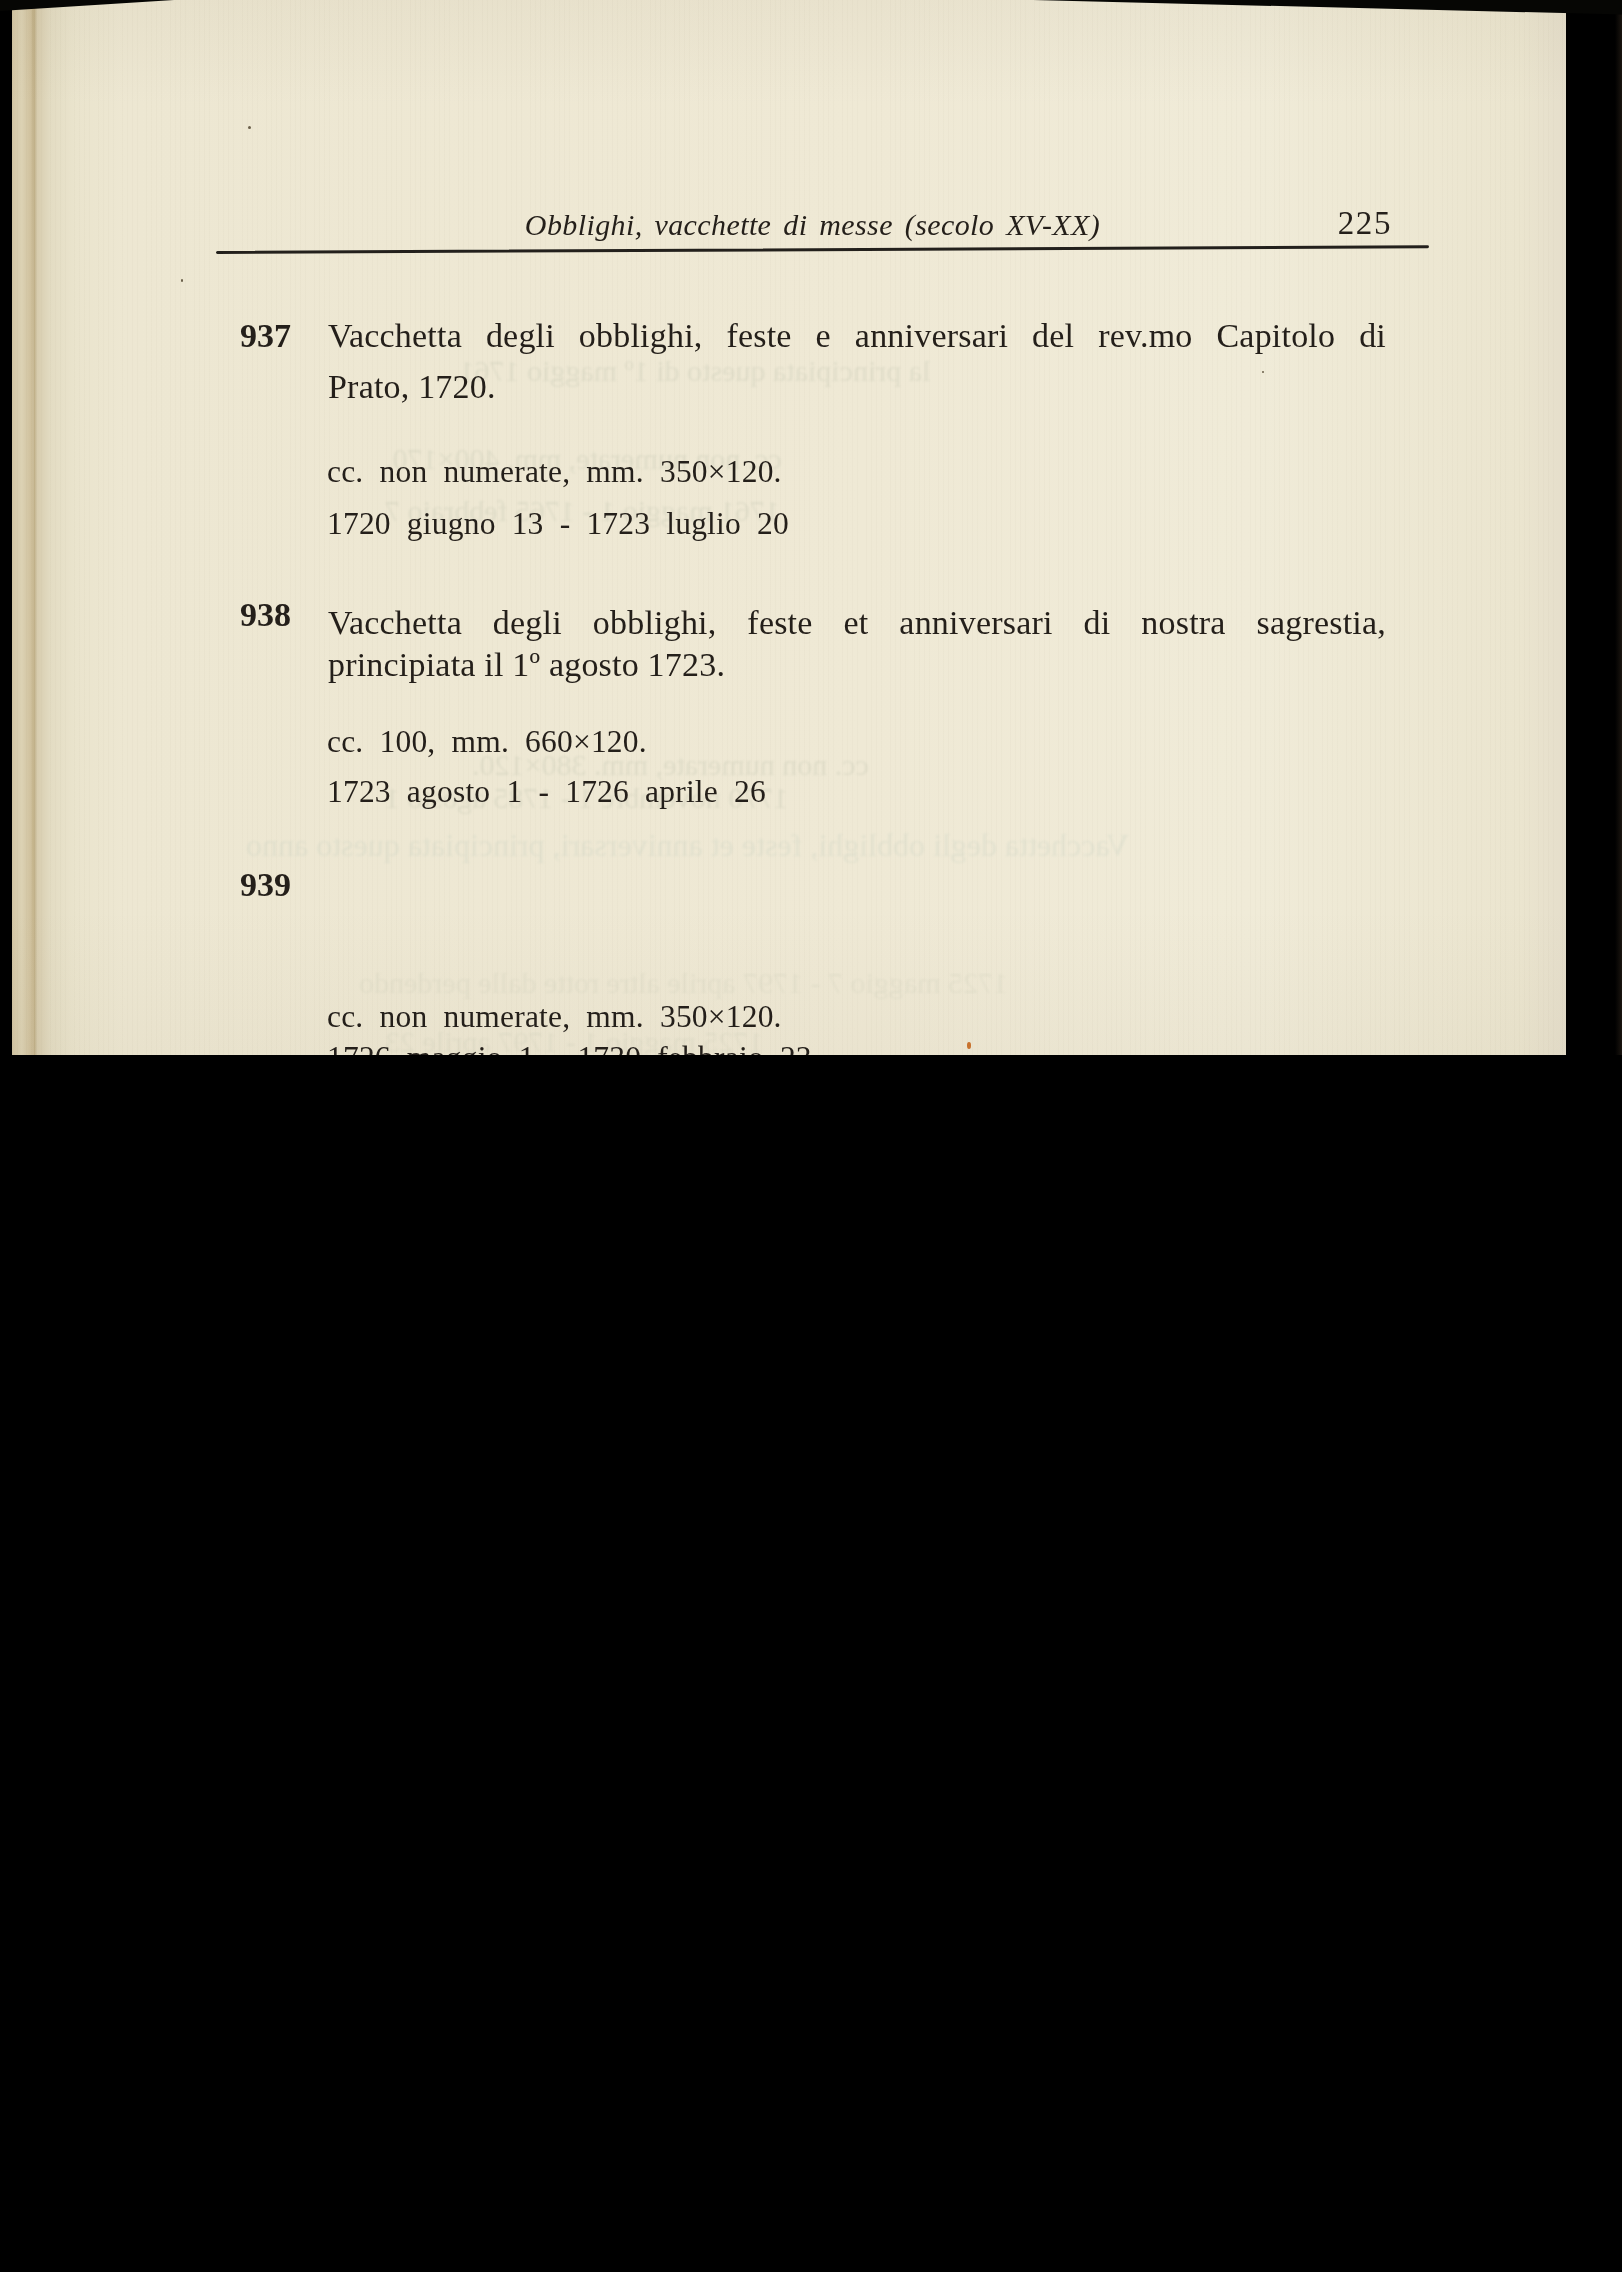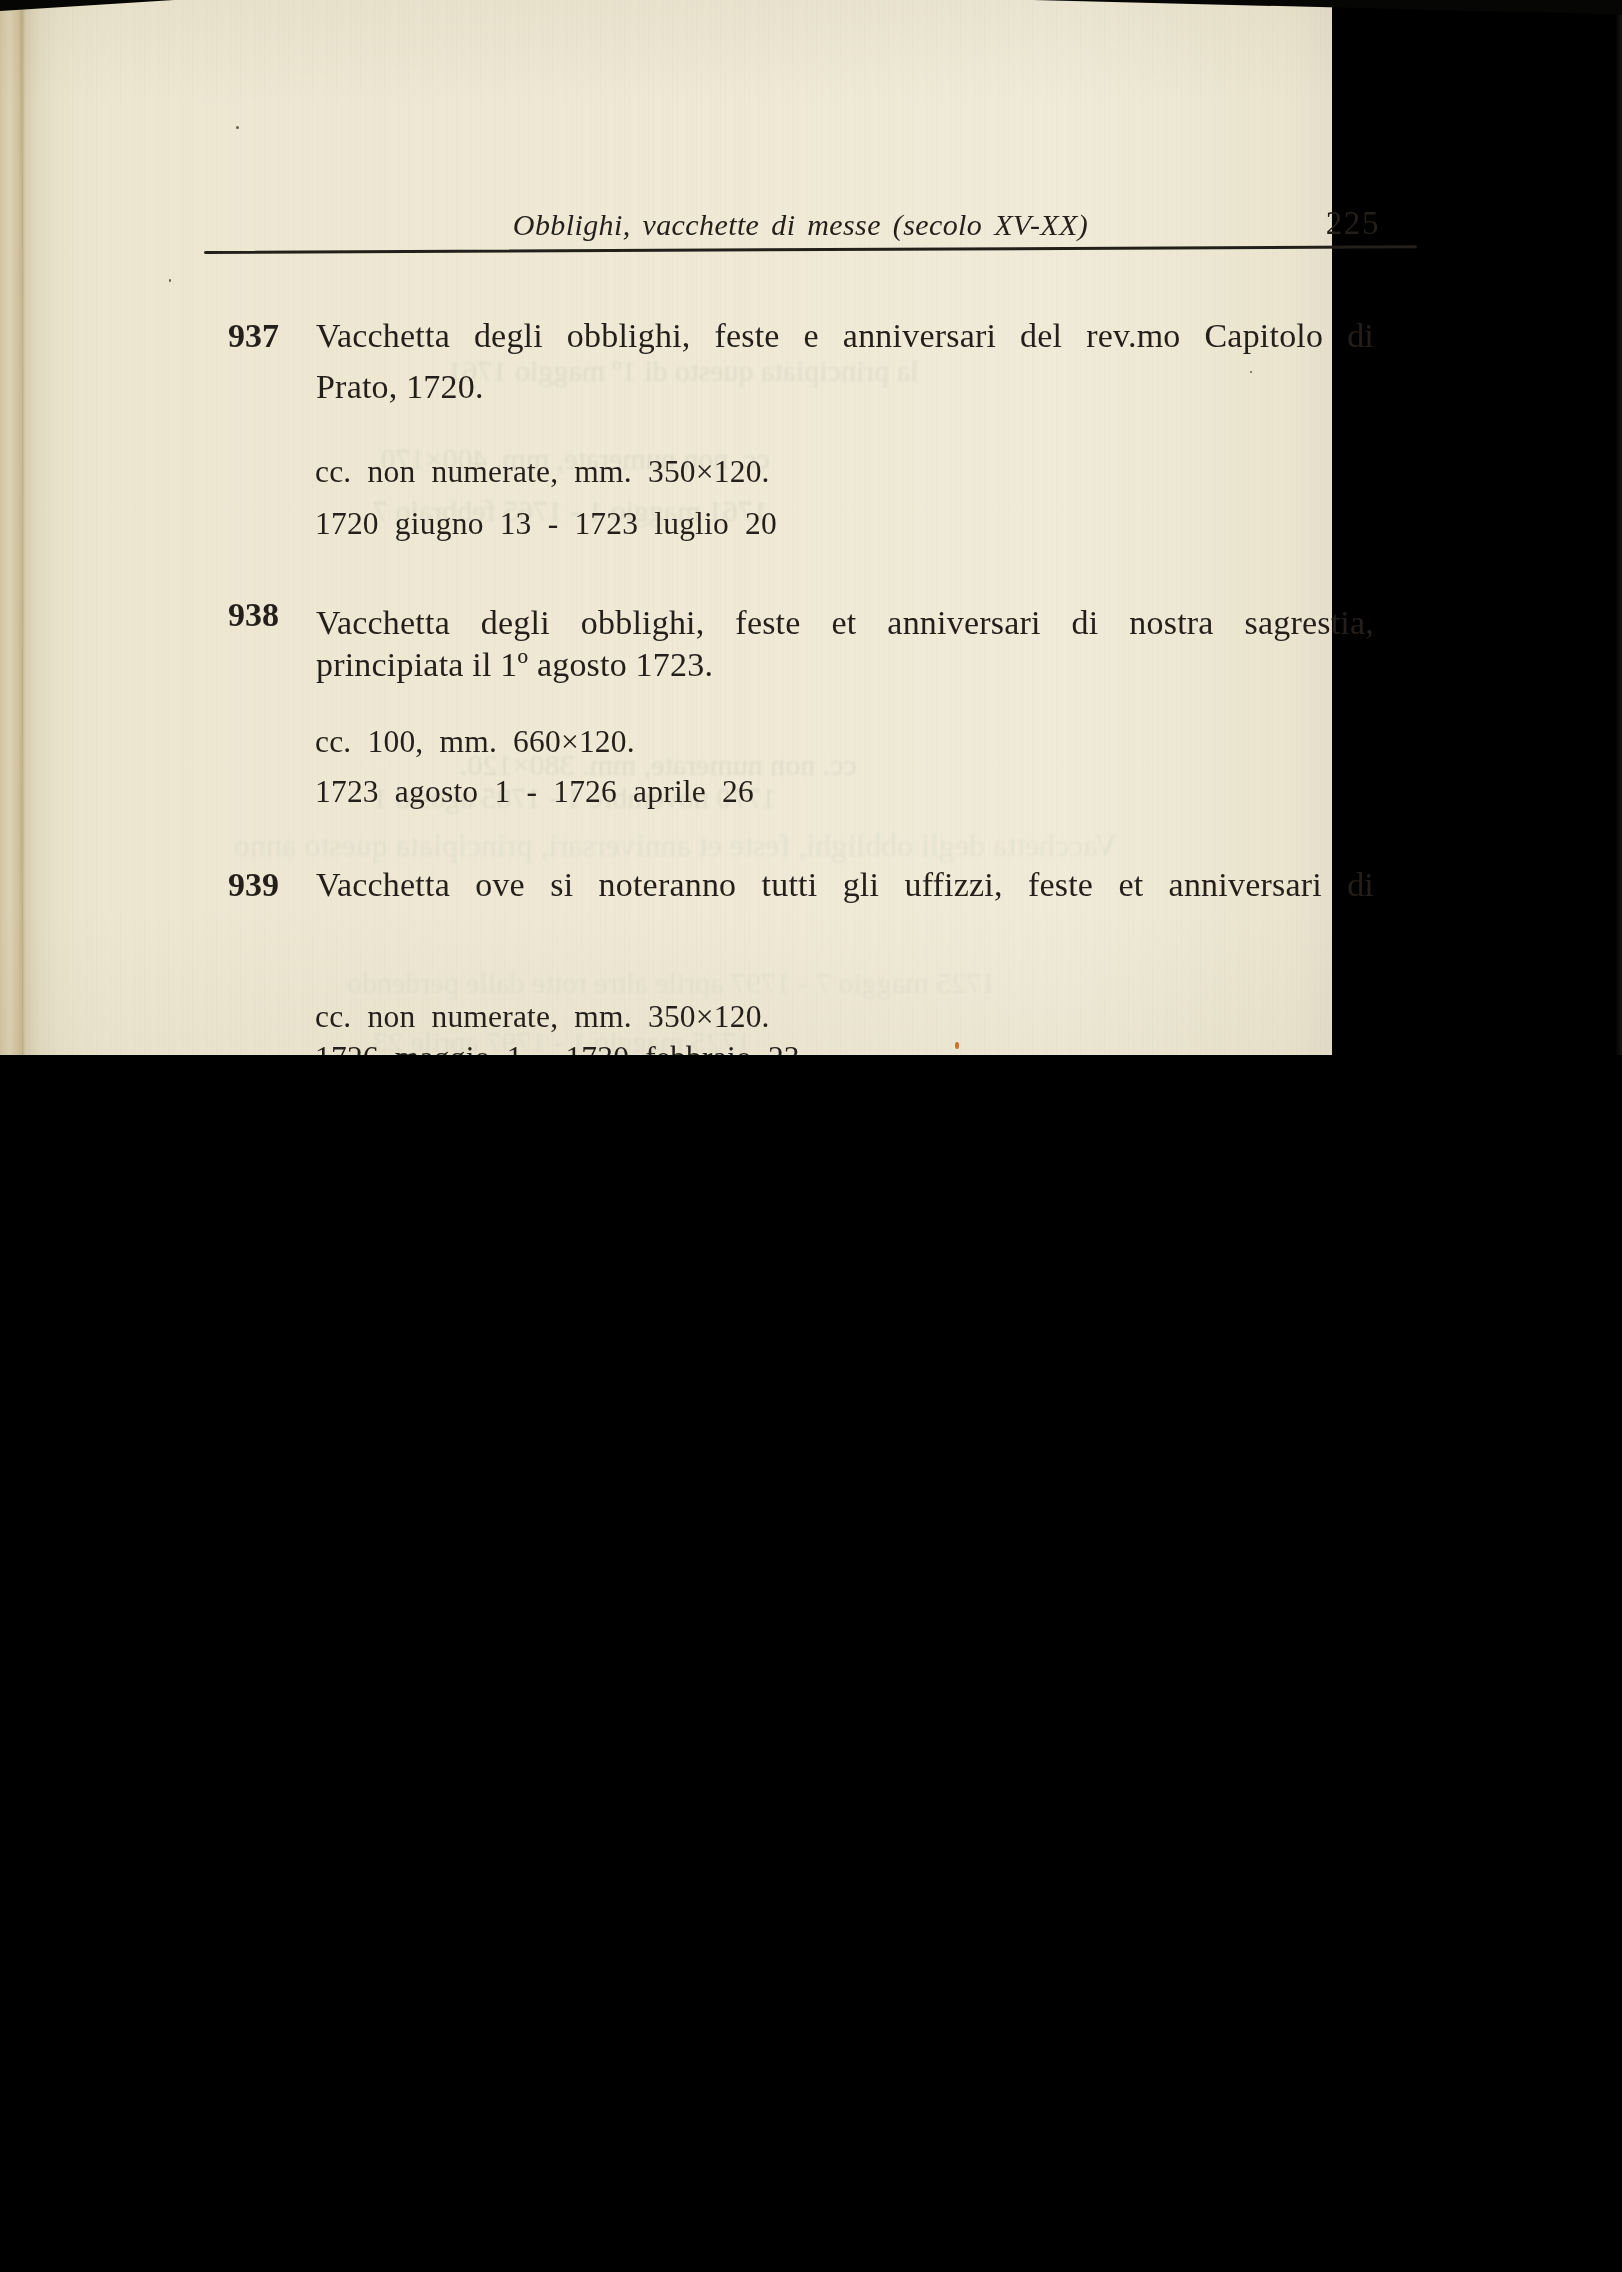--- a/index.html
+++ b/index.html
@@ -2,21 +2,21 @@
 <html style="font-size:13px"><head>
 <meta charset="utf-8">
 <style>
   html,body{margin:0;padding:0;background:#000;}
   body{
     width:1623px;height:2273px;position:relative;overflow:hidden;
     font-family:"Liberation Serif", serif;
   }
   
   .page{
-    position:absolute;left:0;top:0;width:1332px;height:1055px;
+    position:absolute;left:12px;top:0;width:1554px;height:1055px;
     background:linear-gradient(90deg,
       #d3c6a5 0px, #dcd2b4 9.7px, #cfc09c 19.4px, #bcab82 22px, #d7ccae 25px,
       #e3dcc3 39px, #eae4cd 63px, #ede7d2 113px, #efe9d5 55%,
       #f0ebd8 80%, #ebe5cf 97%, #e5decb 100%);
   }
   .page::before{ 
     content:"";position:absolute;inset:0;
     background:repeating-linear-gradient(90deg, rgba(90,75,45,.022) 0 0.8px, transparent 0.8px 4.8px);
     pointer-events:none;
   }
@@ -85,21 +85,20 @@
   <div class="d-line ink" style="top:454px;">cc. non numerate, mm. 350×120.</div>
   <div class="d-line ink" style="top:506px;">1720 giugno 13 - 1723 luglio 20</div>
 
   <div class="entry-num ink" style="left:228px;top:595px;">938</div>
   <div class="t-line just ink" style="top:595px;margin-top:8px;">Vacchetta degli obblighi, feste et anniversari di nostra sagrestia,</div>
   <div class="t-line nowrap ink" style="top:645px;">principiata il 1º agosto 1723.</div>
   <div class="d-line ink" style="top:724px;">cc. 100, mm. 660×120.</div>
   <div class="d-line ink" style="top:774px;">1723 agosto 1 - 1726 aprile 26</div>
 
   <div class="entry-num ink" style="left:228px;top:865px;">939</div>
-  <div class="t-line just ink" style="top:865px;">Vacchetta ove si noteranno tutti gli uffizzi, feste et anniversari di</div>
   <div class="d-line ink" style="top:999px;">cc. non numerate, mm. 350×120.</div>
   <div class="d-line ink" style="top:1040px;">1726 maggio 1 - 1730 febbraio 23</div>
 
   <div class="fleck" style="left:955px;top:1042px;width:4px;height:6.5px;background:#c8722e;"></div>
   <div class="fleck" style="left:236px;top:126px;width:3.2px;height:3.2px;background:#6a5f4a;"></div>
   <div class="fleck" style="left:169px;top:279px;width:2.4px;height:3.2px;background:#6a5f4a;"></div>
   <div class="fleck" style="left:1250px;top:371px;width:2.4px;height:2.4px;background:#6a5f4a;"></div>
 </div>
 
 <div class="wedge-left"></div>

